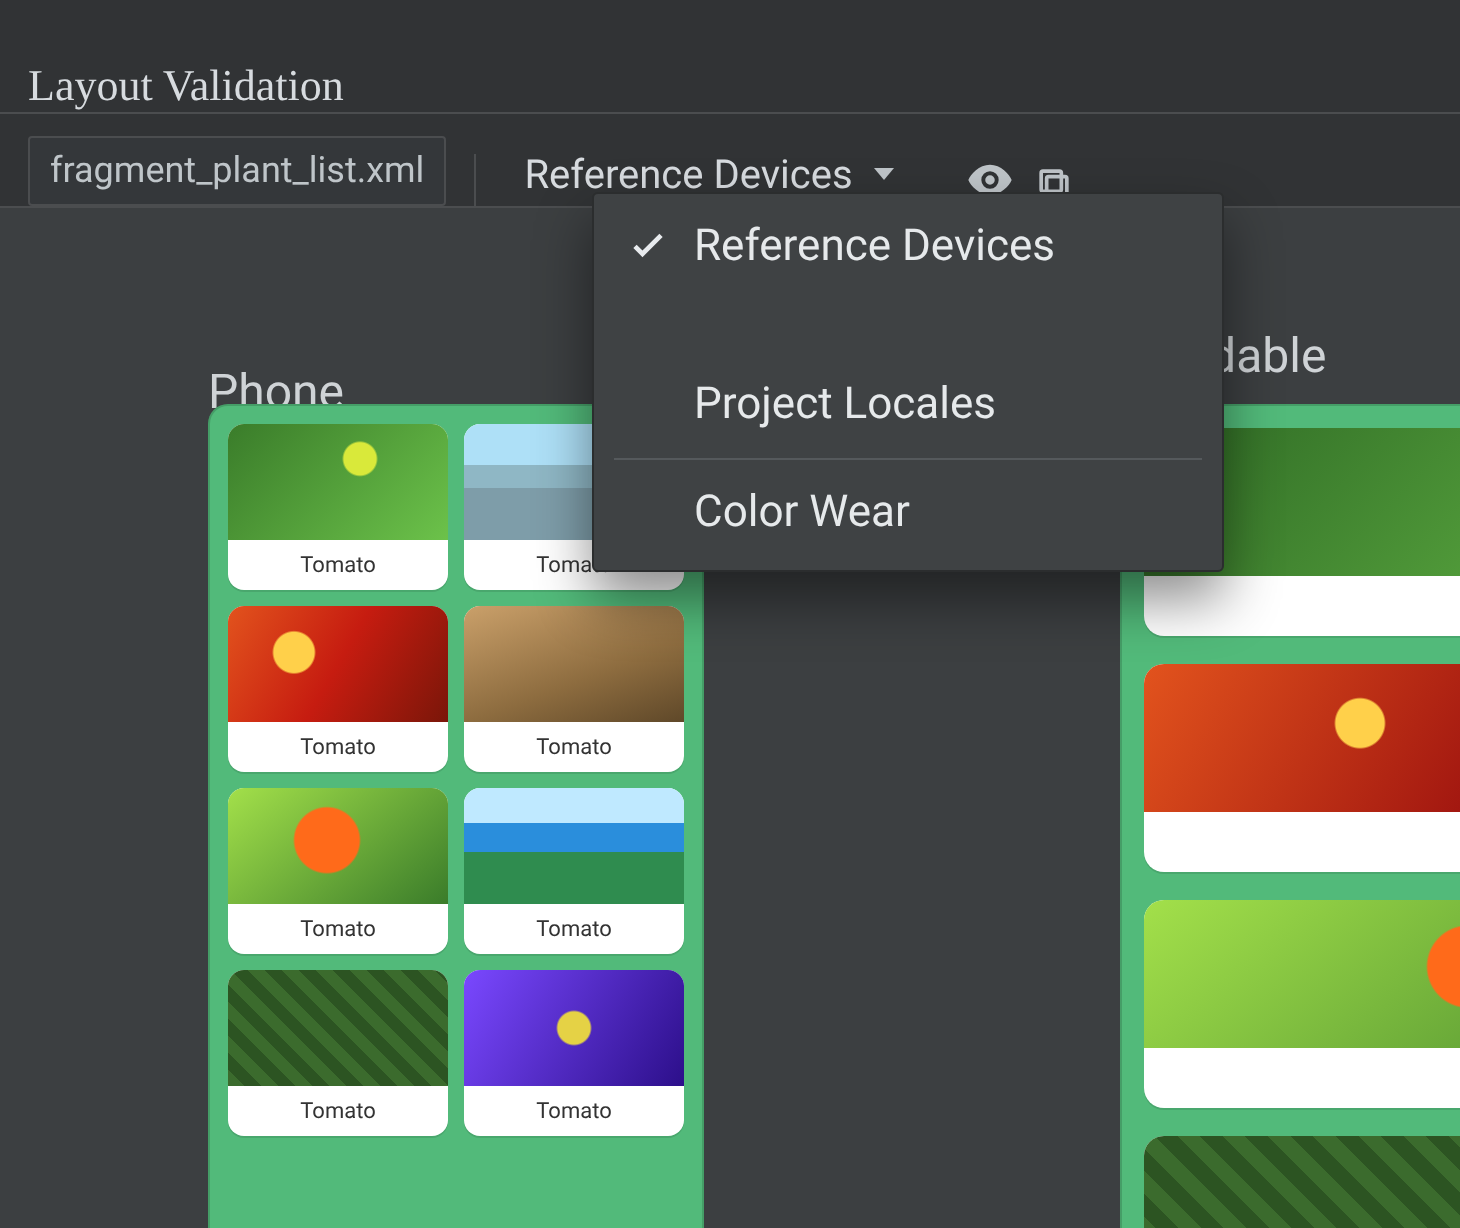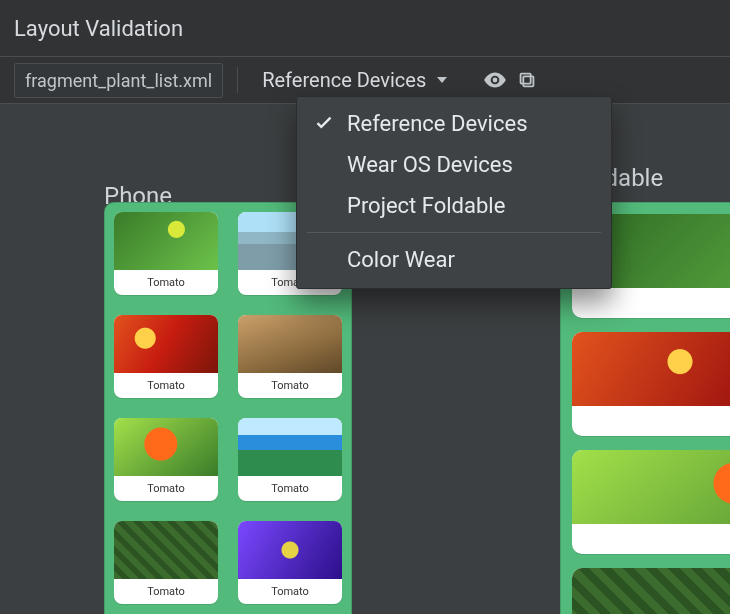--- a/index.html
+++ b/index.html
@@ -19,31 +19,32 @@
   body{
     width:730px;height:614px;background:var(--bg);
     font-family:-apple-system,BlinkMacSystemFont,"Segoe UI",Roboto,Helvetica,Arial,sans-serif;
     color:var(--text);
     overflow:hidden;
     position:relative;
   }
   
   .titlebar{
     height:56px;
-    display:flex;align-items:center;
+    display:flex;align-items:flex-end;
     padding:0 14px;
     border-bottom:1px solid var(--panel-border);
     background:var(--panel);
+    font-family:Liberation Serif, serif;
   }
   .titlebar h1{
     font-size:22px;font-weight:400;margin:0;color:var(--text);
   }
   
   .toolbar{
-    height:46px;display:flex;align-items:center;gap:8px;
+    height:46px;display:flex;align-items:flex-end;gap:8px;
     background:var(--panel);
     border-bottom:1px solid var(--panel-border);
     padding:0 6px 0 14px;
   }
   .crumb{
     padding:6px 10px;border:1px solid var(--panel-border);
     border-radius:2px;color:var(--muted);font-size:18px;
     background:#34373a;
   }
   .dd-trigger{
@@ -73,21 +74,21 @@
   .group-label{position:absolute;font-size:24px;color:#cfd3d6}
   .label-phone{left:104px;top:76px}
   .label-foldable{left:572px;top:58px}
   
   .phone-frame{
     position:absolute;left:104px;top:96px;width:228px;height:420px;
     background:var(--preview-bg);border-radius:10px 10px 0 0;padding:10px 10px 0 10px;
     box-shadow:inset 0 0 0 1px rgba(0,0,0,.15);
     overflow:hidden;
   }
-  .phone-grid{display:grid;grid-template-columns:repeat(2,1fr);gap:20px}
+  .phone-grid{display:grid;grid-template-columns:repeat(2,1fr);gap:8px}
   .card{background:var(--card-bg);border-radius:8px;overflow:hidden;box-shadow:0 1px 0 rgba(0,0,0,.1)}
   .thumb{height:58px;width:100%}
   .caption{font-size:11px;color:var(--card-text);text-align:center;padding:6px 0}
   
   .t0{background:radial-gradient(circle at 60% 30%, #d9e93a 0 8px, transparent 9px),linear-gradient(135deg,#3a7c2a,#6cc24a)}
   .t1{background:linear-gradient(180deg,#aee0f7 0 35%,#8fb7c5 35% 55%,#7e9da9 55% 100%)}
   .t2{background:radial-gradient(circle at 30% 40%, #ffd04a 0 10px, transparent 11px),linear-gradient(120deg,#e2531d,#c61c10,#7a1609)}
   .t3{background:linear-gradient(160deg,#caa06a,#8d6c3f 60%,#5f4829)}
   .t4{background:radial-gradient(circle at 45% 45%, #ff6a1a 0 16px, transparent 17px),linear-gradient(140deg,#a3e04a,#3a7c2a)}
   .t5{background:linear-gradient(180deg,#bfe9ff 0 30%,#2a8edc 30% 55%,#2f8c4f 55% 100%)}
@@ -152,25 +153,24 @@
   <div class="item">
     <span class="check">
       <svg viewBox="0 0 24 24">
           <path d="M20 6L9 17l-5-5 1.8-1.8L9 13.4 18.2 4.2z"></path>
         </svg>
     </span>
     <span>Reference Devices</span>
   </div>
   <div class="item">
     <span class="placeholder"></span>
-    <span>Wear OS Devices</span>
   </div>
   <div class="item">
     <span class="placeholder"></span>
-    <span>Project Foldable</span>
+    <span>Project Locales</span>
   </div>
   <div class="divider"></div>
   <div class="item">
     <span class="placeholder"></span>
     <span>Color Wear</span>
   </div>
 </div>
 
 <div class="previews">
   <div class="group-label label-phone">Phone</div>

